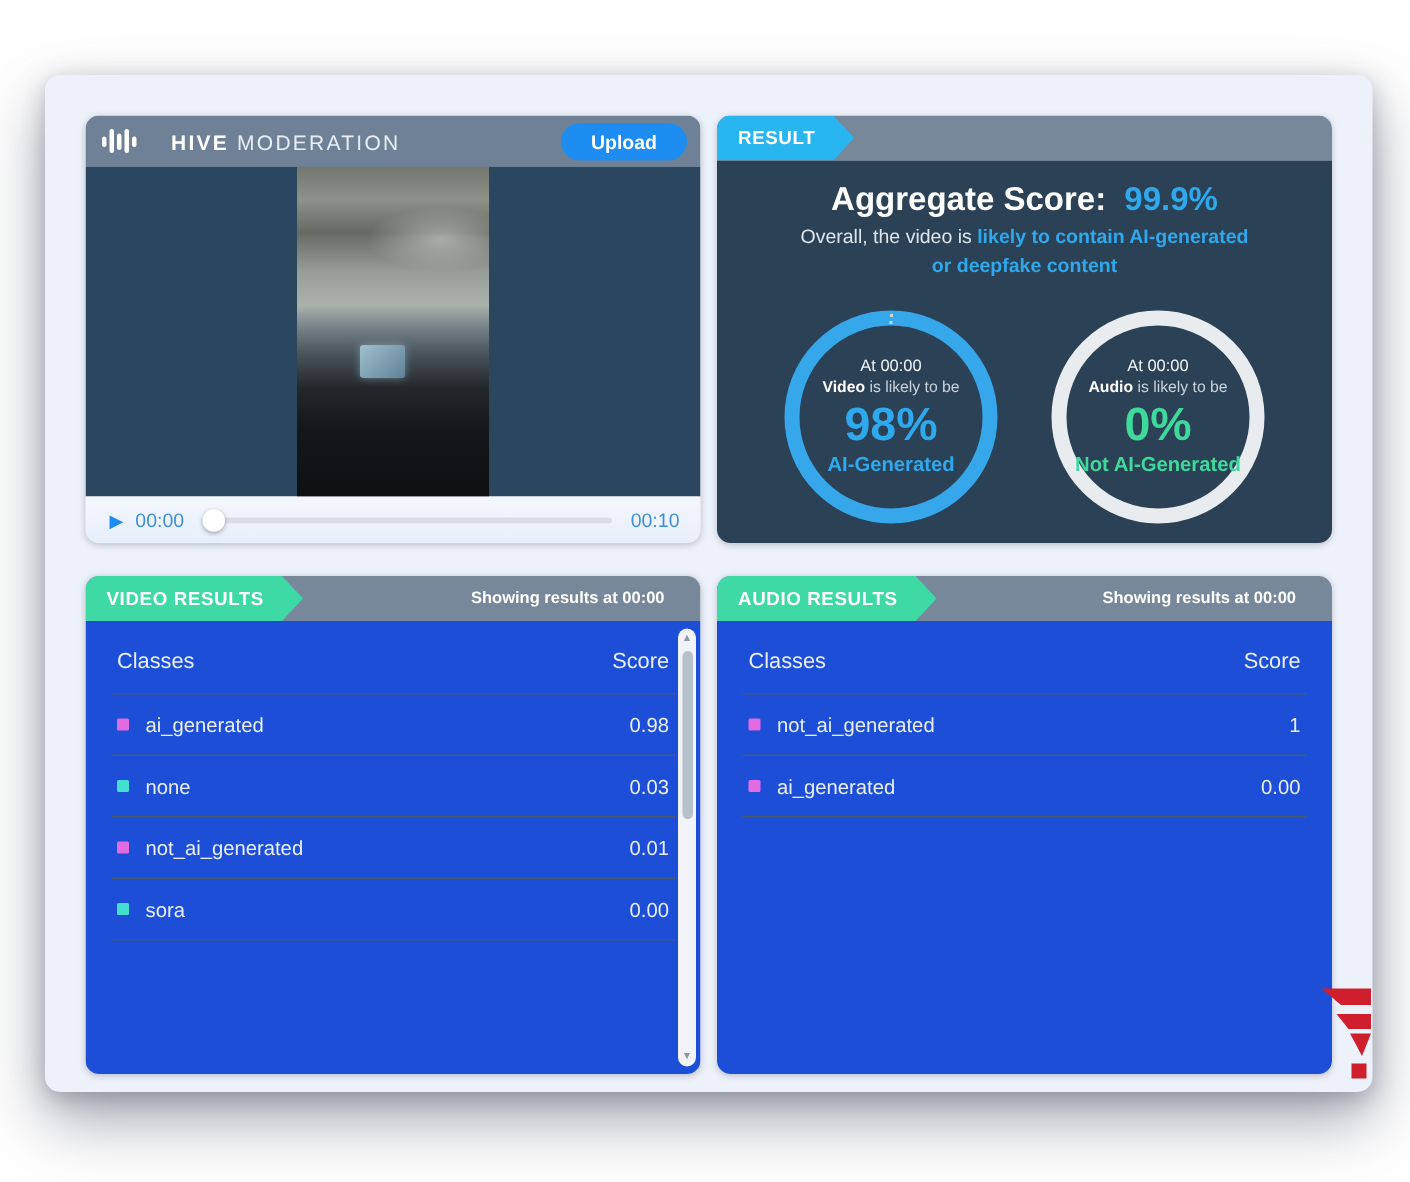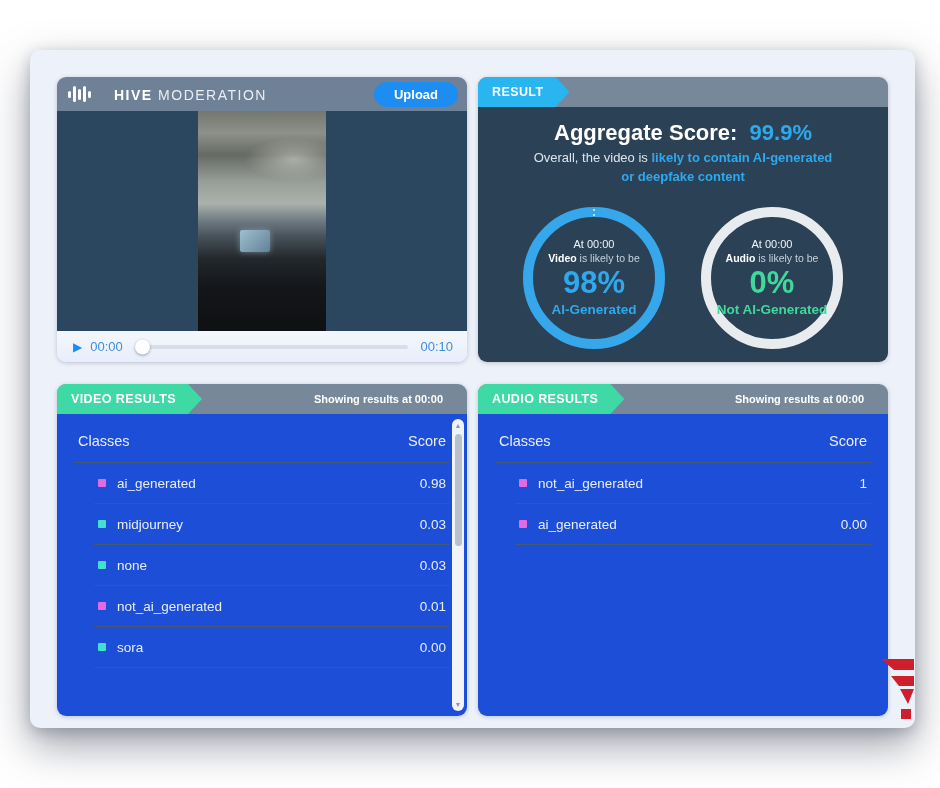--- a/index.html
+++ b/index.html
@@ -68,21 +68,21 @@
   .g-sub b { color:#fff; }
   .g-val { font-size:31px; font-weight:700; margin-top:1px; }
   .g-verdict { font-size:13.5px; font-weight:700; margin-top:1px; }
   .g-caption { margin-top:13px; font-size:12px; font-weight:700; color:#fff; }
 
   
   .table-body { flex:1; background:#1d4ed8; color:#e9eef4; position:relative; }
   .thead { display:flex; margin:0 17px; padding:19px 4px 13px 4px; font-size:14.5px;
     border-bottom:1px solid #47596f; }
   .thead .col-score { margin-left:auto; }
-  .rows { display:block;padding-left:20px; }
+  .rows { display:block; }
   .row { display:flex; align-items:center; height:41px; margin:0 17px; padding:0 4px;
     border-bottom:1px solid #47596f; font-size:13.5px; cursor:pointer; }
   .swatch { width:8px; height:8px; border-radius:1px; margin-right:11px; flex:0 0 auto; }
   .row-score { margin-left:auto; }
 
   
   .vscroll { position:absolute; top:5px; bottom:5px; right:3px; width:12px; background:#f1f3f6;
     border-radius:7px; display:flex; flex-direction:column; align-items:center;
     justify-content:space-between; padding:3px 0; cursor:pointer; }
   .vscroll .arrow { font-size:7px; color:#8d99a6; line-height:1; }
@@ -179,25 +179,20 @@
         </div>
         <div class="rows">
 
             <div class="row">
               <span class="swatch" style="background: rgb(226, 107, 226);"></span>
               <span class="row-label">ai_generated</span>
               <span class="row-score">0.98</span>
             </div>
 
 
-            <div class="row">
-              <span class="swatch" style="background: rgb(67, 224, 207);"></span>
-              <span class="row-label">midjourney</span>
-              <span class="row-score">0.03</span>
-            </div>
 
             <div class="row">
               <span class="swatch" style="background: rgb(67, 224, 207);"></span>
               <span class="row-label">none</span>
               <span class="row-score">0.03</span>
             </div>
 
             <div class="row">
               <span class="swatch" style="background: rgb(226, 107, 226);"></span>
               <span class="row-label">not_ai_generated</span>

